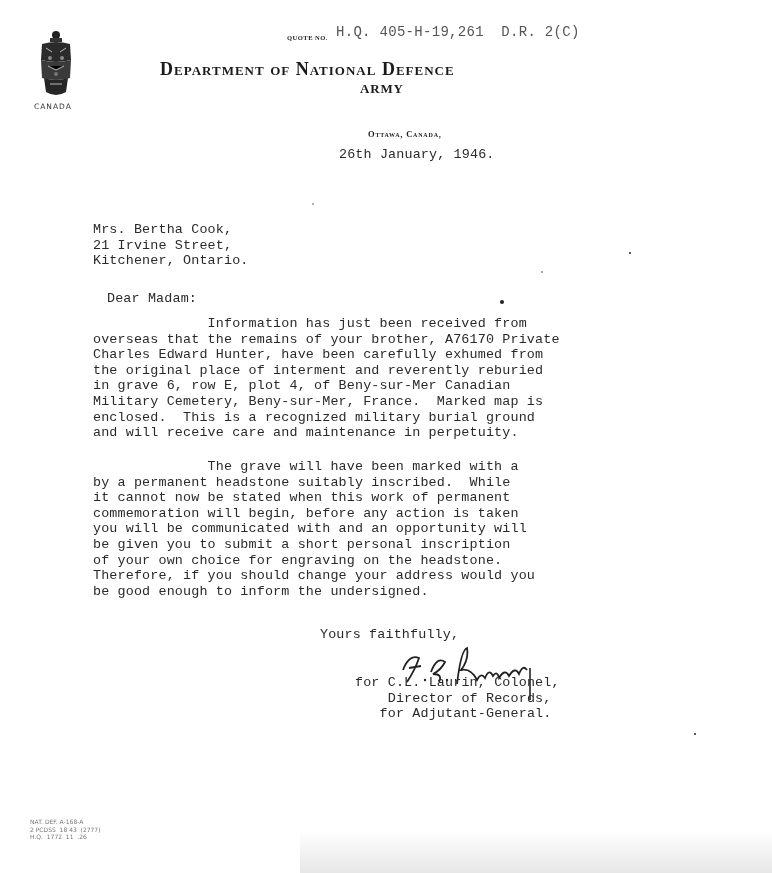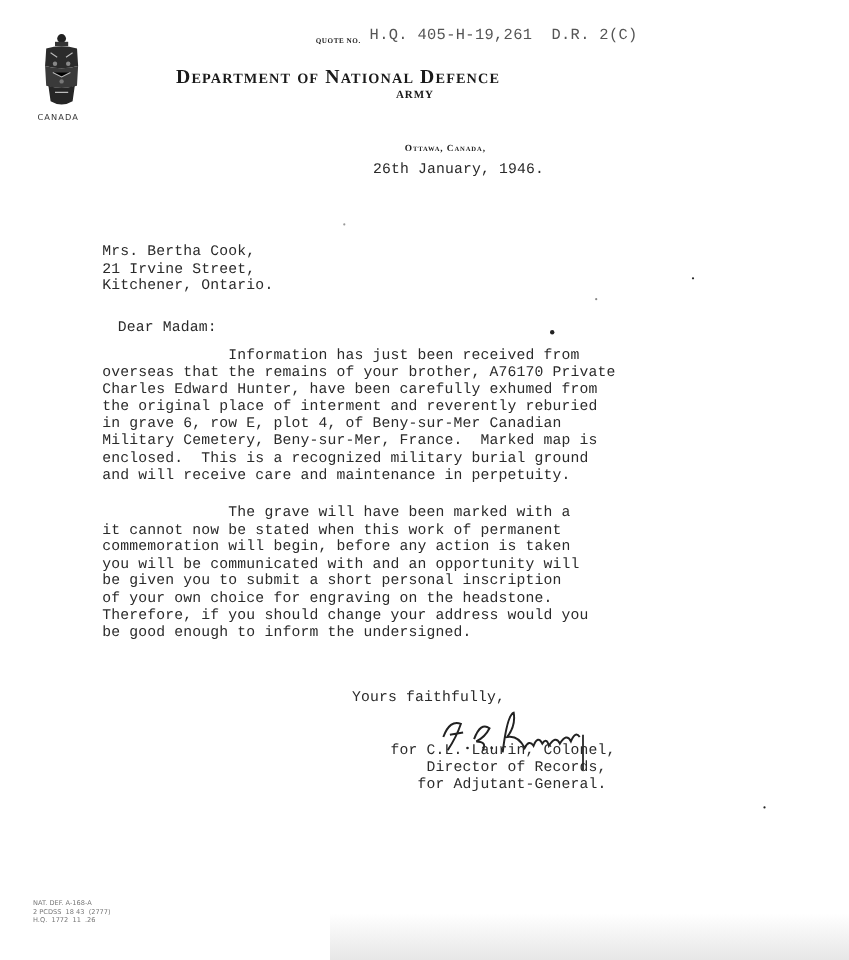--- a/index.html
+++ b/index.html
@@ -9,21 +9,21 @@
   .mono { font-family:"Liberation Mono","DejaVu Sans Mono",monospace; font-size:13.4px; line-height:15.6px; color:#2a2a2a; letter-spacing:0.15px; white-space:pre; }
   .serif { font-family:"Liberation Serif","DejaVu Serif",serif; color:#1a1a1a;margin-left:25px; }
 
   .crest { position:absolute; left:38px; top:30px; width:36px; height:70px; }
   .canada-lbl { position:absolute; left:34px; top:102px; font-family:"DejaVu Sans",sans-serif; font-size:7.5px; letter-spacing:1px; color:#333; }
 
   .quote-lbl { position:absolute; left:287px; top:34px; font-family:"Liberation Serif",serif; font-size:6.5px; font-weight:bold; letter-spacing:0.5px; color:#222; }
   .quote-no { position:absolute; left:336px; top:24px; font-family:"Liberation Mono",monospace; font-size:14px; color:#555; letter-spacing:0.3px; white-space:pre; }
 
   .dept { position:absolute; left:135px; top:59px; font-size:18px; letter-spacing:1px; font-variant:small-caps; font-weight:bold; white-space:nowrap; }
-  .army { position:absolute; left:335px; top:81px; font-size:10px; font-weight:bold; letter-spacing:0.8px; }
+  .army { position:absolute; left:335px; top:81px; font-size:13px; font-weight:bold; letter-spacing:0.8px; }
 
   .ottawa { position:absolute; left:343px; top:129px; font-size:8.5px; font-weight:bold; font-variant:small-caps; letter-spacing:0.8px; }
   .date { position:absolute; left:339px; top:147px; }
 
   .address { position:absolute; left:93px; top:222px; }
   .salutation { position:absolute; left:107px; top:291px; }
   .para1 { position:absolute; left:93px; top:316px; }
   .para2 { position:absolute; left:93px; top:459px; }
   .closing { position:absolute; left:320px; top:627px; }
   .sig-block { position:absolute; left:355px; top:675px; }
@@ -76,20 +76,21 @@
     <div class="mono">Charles Edward Hunter, have been carefully exhumed from</div>
     <div class="mono">the original place of interment and reverently reburied</div>
     <div class="mono">in grave 6, row E, plot 4, of Beny-sur-Mer Canadian</div>
     <div class="mono">Military Cemetery, Beny-sur-Mer, France.  Marked map is</div>
     <div class="mono">enclosed.  This is a recognized military burial ground</div>
     <div class="mono">and will receive care and maintenance in perpetuity.</div>
   </div>
 
   <div class="para2">
     <div class="mono">              The grave will have been marked with a</div>
+    <div class="mono">by a permanent headstone suitably inscribed.  While</div>
     <div class="mono">it cannot now be stated when this work of permanent</div>
     <div class="mono">commemoration will begin, before any action is taken</div>
     <div class="mono">you will be communicated with and an opportunity will</div>
     <div class="mono">be given you to submit a short personal inscription</div>
     <div class="mono">of your own choice for engraving on the headstone.</div>
     <div class="mono">Therefore, if you should change your address would you</div>
     <div class="mono">be good enough to inform the undersigned.</div>
   </div>
 
   <div class="closing mono">Yours faithfully,</div>

